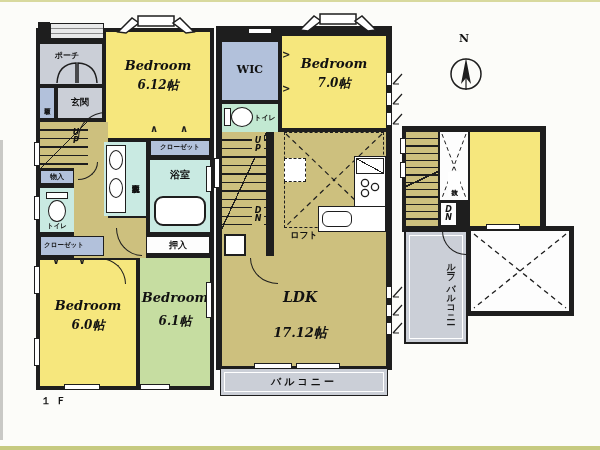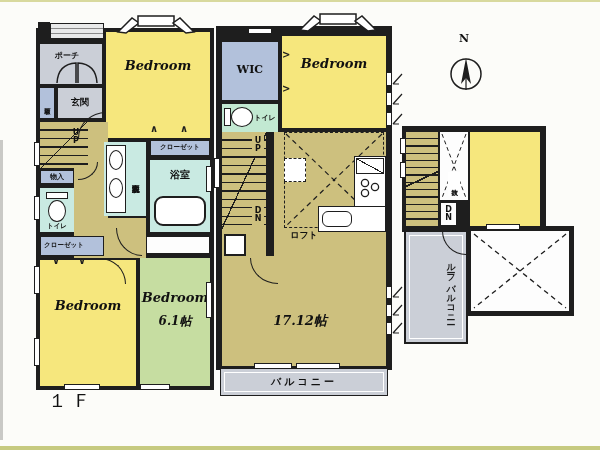--- a/index.html
+++ b/index.html
@@ -16,21 +16,21 @@
   .cyan{background:#c9eae2;}
   .mint{background:#c2e9d2;}
   .bluegray{background:#b2c1db;}
   .gray{background:#cbcfd7;}
   .white{background:#fdfdfd;}
   
   .lbl{position:absolute;box-sizing:border-box;display:flex;align-items:center;justify-content:center;
        text-align:center;line-height:1.15;font-weight:bold;color:#111;}
   .en{font-family:"DejaVu Serif",serif;font-style:italic;font-weight:bold;}
   .vtext{writing-mode:vertical-rl;text-orientation:mixed;}
-  .stack{width:1.1em;word-break:break-all;line-height:1.05;}
+  .stack{width:1.1em;word-break:break-all;line-height:1.05;font-style:italic;}
   
   .stairs{background-color:#cdc07e;background-image:
       linear-gradient(135deg,transparent 49.2%,#1e1e1e 49.2% 50.8%,transparent 50.8%),
       repeating-linear-gradient(180deg,transparent 0 7px,#1e1e1e 7px 8.5px);}
   .stairs2{background-color:#cdc07e;background-image:
       repeating-linear-gradient(180deg,transparent 0 7px,#1e1e1e 7px 8.5px);}
   
   .win{position:absolute;background:#fff;border:1px solid #1e1e1e;box-sizing:border-box;z-index:6;}
   
   .fixt{position:absolute;background:#fff;border:1.5px solid #1e1e1e;box-sizing:border-box;z-index:5;}
@@ -71,20 +71,21 @@
     <path d="M3,25 Q4,6 22,5 L22,25" fill="none" stroke="#1e1e1e" stroke-width="1.5"></path>
     <path d="M43,25 Q42,6 24,5 L24,25" fill="none" stroke="#1e1e1e" stroke-width="1.5"></path>
   </svg>
   <div class="room bluegray" style="left:40px;top:88px;width:14px;height:30px;"></div>
   <div class="lbl vtext" style="left:41px;top:89px;width:12px;height:28px;font-size:6px;">下駄箱</div>
   <div class="room gray" style="left:58px;top:88px;width:44px;height:30px;"></div>
   <div class="lbl" style="left:60px;top:95px;width:40px;height:14px;font-size:9px;">玄関</div>
 
   <div class="room yellow" style="left:106px;top:32px;width:104px;height:106px;"></div>
   <div class="lbl en" style="left:112px;top:58px;width:92px;height:16px;font-size:13px;">Bedroom</div>
+  <div class="lbl en" style="left:112px;top:78px;width:92px;height:16px;font-size:12px;">6.12帖</div>
   <svg style="left:112px;top:13px;" width="88" height="22" viewBox="0 0 88 22">
     <polygon points="6,19 20,5 27,10 14,20" fill="#fff" stroke="#1e1e1e" stroke-width="1.5"></polygon>
     <rect x="26" y="3" width="36" height="10" fill="#fff" stroke="#1e1e1e" stroke-width="1.5"></rect>
     <polygon points="82,19 68,5 61,10 74,20" fill="#fff" stroke="#1e1e1e" stroke-width="1.5"></polygon>
   </svg>
   <div class="tri" style="left:150px;top:124px;">∧</div>
   <div class="tri" style="left:180px;top:124px;">∧</div>
 
   <div class="room tan" style="left:74px;top:122px;width:34px;height:136px;"></div>
   <div class="room tan" style="left:104px;top:218px;width:42px;height:40px;"></div>
@@ -108,50 +109,53 @@
   <div class="fixt" style="left:106px;top:145px;width:20px;height:68px;"></div>
   <div class="fixt oval" style="left:109px;top:150px;width:14px;height:20px;"></div>
   <div class="fixt oval" style="left:109px;top:178px;width:14px;height:20px;"></div>
   <div class="lbl vtext" style="left:128px;top:146px;width:14px;height:66px;font-size:7.5px;">洗面脱衣室</div>
   <div class="room bluegray" style="left:150px;top:140px;width:60px;height:16px;border:1.5px solid #1e1e1e;"></div>
   <div class="lbl" style="left:150px;top:140px;width:60px;height:16px;font-size:6.5px;">クローゼット</div>
   <div class="room cyan" style="left:150px;top:160px;width:60px;height:72px;"></div>
   <div class="lbl" style="left:152px;top:168px;width:56px;height:14px;font-size:10px;">浴室</div>
   <div class="fixt tub" style="left:154px;top:196px;width:52px;height:30px;border-width:2px;"></div>
   <div class="room white" style="left:146px;top:236px;width:64px;height:18px;border:1.5px solid #1e1e1e;"></div>
+  <div class="lbl" style="left:146px;top:236px;width:64px;height:18px;font-size:9px;">押入</div>
   <div class="arc arc-bl" style="left:116px;top:228px;width:26px;height:28px;"></div>
 
   <div class="room yellow" style="left:40px;top:260px;width:96px;height:126px;"></div>
   <div class="lbl en" style="left:44px;top:298px;width:88px;height:16px;font-size:13px;">Bedroom</div>
+  <div class="lbl en" style="left:44px;top:318px;width:88px;height:16px;font-size:12px;">6.0帖</div>
   <div class="arc arc-tr" style="left:100px;top:258px;width:26px;height:26px;"></div>
   <div class="room green" style="left:140px;top:258px;width:70px;height:128px;"></div>
   <div class="lbl en" style="left:142px;top:290px;width:66px;height:16px;font-size:13px;">Bedroom</div>
   <div class="lbl en" style="left:142px;top:314px;width:66px;height:16px;font-size:12px;">6.1帖</div>
 
   <div class="win" style="left:34px;top:142px;width:6px;height:24px;"></div>
   <div class="win" style="left:34px;top:196px;width:6px;height:24px;"></div>
   <div class="win" style="left:34px;top:266px;width:6px;height:28px;"></div>
   <div class="win" style="left:34px;top:338px;width:6px;height:28px;"></div>
   <div class="win" style="left:64px;top:384px;width:36px;height:6px;"></div>
   <div class="win" style="left:140px;top:384px;width:30px;height:6px;"></div>
   <div class="win" style="left:206px;top:282px;width:6px;height:36px;"></div>
   <div class="win" style="left:206px;top:166px;width:6px;height:26px;"></div>
 
-  <div class="lbl" style="left:48px;top:392px;width:48px;height:18px;font-size:19px;letter-spacing:5px;font-weight:normal;">１Ｆ</div>
+  <div class="lbl" style="left:32px;top:392px;width:48px;height:18px;font-size:10px;letter-spacing:5px;font-weight:bold;">１Ｆ</div>
 
   <div class="abs base" style="left:216px;top:26px;width:176px;height:344px;"></div>
 
   <div class="room bluegray" style="left:222px;top:42px;width:56px;height:58px;"></div>
   <div class="lbl en" style="left:222px;top:62px;width:56px;height:16px;font-size:11px;font-style:normal;">WIC</div>
   <div class="room mint" style="left:222px;top:104px;width:56px;height:28px;"></div>
   <div class="fixt" style="left:224px;top:108px;width:7px;height:18px;"></div>
   <div class="fixt oval" style="left:231px;top:107px;width:22px;height:20px;"></div>
   <div class="lbl" style="left:252px;top:112px;width:26px;height:12px;font-size:7px;">トイレ</div>
   <div class="room yellow" style="left:282px;top:36px;width:104px;height:92px;"></div>
   <div class="lbl en" style="left:288px;top:56px;width:92px;height:16px;font-size:13px;">Bedroom</div>
+  <div class="lbl en" style="left:288px;top:76px;width:92px;height:16px;font-size:12px;">7.0帖</div>
   <svg style="left:294px;top:11px;" width="88" height="22" viewBox="0 0 88 22">
     <polygon points="6,19 20,5 27,10 14,20" fill="#fff" stroke="#1e1e1e" stroke-width="1.5"></polygon>
     <rect x="26" y="3" width="36" height="10" fill="#fff" stroke="#1e1e1e" stroke-width="1.5"></rect>
     <polygon points="82,19 68,5 61,10 74,20" fill="#fff" stroke="#1e1e1e" stroke-width="1.5"></polygon>
   </svg>
   <div class="tri" style="left:282px;top:50px;">&gt;</div>
   <div class="tri" style="left:282px;top:84px;">&gt;</div>
 
   <div class="room tan" style="left:222px;top:132px;width:164px;height:234px;"></div>
   <div class="room stairs2" style="left:222px;top:132px;width:44px;height:98px;
@@ -175,21 +179,22 @@
   <div class="fixt" style="left:354px;top:156px;width:32px;height:76px;"></div>
   <div class="abs range" style="left:356px;top:158px;width:28px;height:16px;z-index:6;"></div>
   <svg style="left:356px;top:176px;z-index:6;" width="28" height="26" viewBox="0 0 28 26">
     <circle cx="9" cy="7" r="3.6" fill="none" stroke="#1e1e1e" stroke-width="1.3"></circle>
     <circle cx="19" cy="11" r="3.6" fill="none" stroke="#1e1e1e" stroke-width="1.3"></circle>
     <circle cx="9" cy="17" r="3.6" fill="none" stroke="#1e1e1e" stroke-width="1.3"></circle>
   </svg>
   <div class="fixt" style="left:318px;top:206px;width:68px;height:26px;"></div>
   <div class="fixt" style="left:322px;top:211px;width:30px;height:16px;border-radius:6px;z-index:6;"></div>
 
-  <div class="lbl en" style="left:240px;top:312px;width:120px;height:18px;font-size:13px;">17.12帖</div>
+  <div class="lbl en" style="left:240px;top:288px;width:120px;height:18px;font-size:14px;">LDK</div>
+  <div class="lbl en" style="left:240px;top:324px;width:120px;height:18px;font-size:13px;">17.12帖</div>
 
   <div class="room gray" style="left:220px;top:368px;width:168px;height:28px;border:1.5px solid #1e1e1e;"></div>
   <div class="abs" style="left:224px;top:372px;width:160px;height:20px;border:1px solid #fff;"></div>
   <div class="lbl" style="left:224px;top:373px;width:160px;height:18px;font-size:10px;letter-spacing:3px;">バルコニー</div>
 
   <div class="win" style="left:248px;top:28px;width:24px;height:6px;"></div>
   <div class="win" style="left:214px;top:158px;width:6px;height:30px;"></div>
   <div class="win" style="left:386px;top:72px;width:6px;height:14px;"></div>
   <div class="win" style="left:386px;top:92px;width:6px;height:14px;"></div>
   <div class="win" style="left:386px;top:112px;width:6px;height:14px;"></div>

